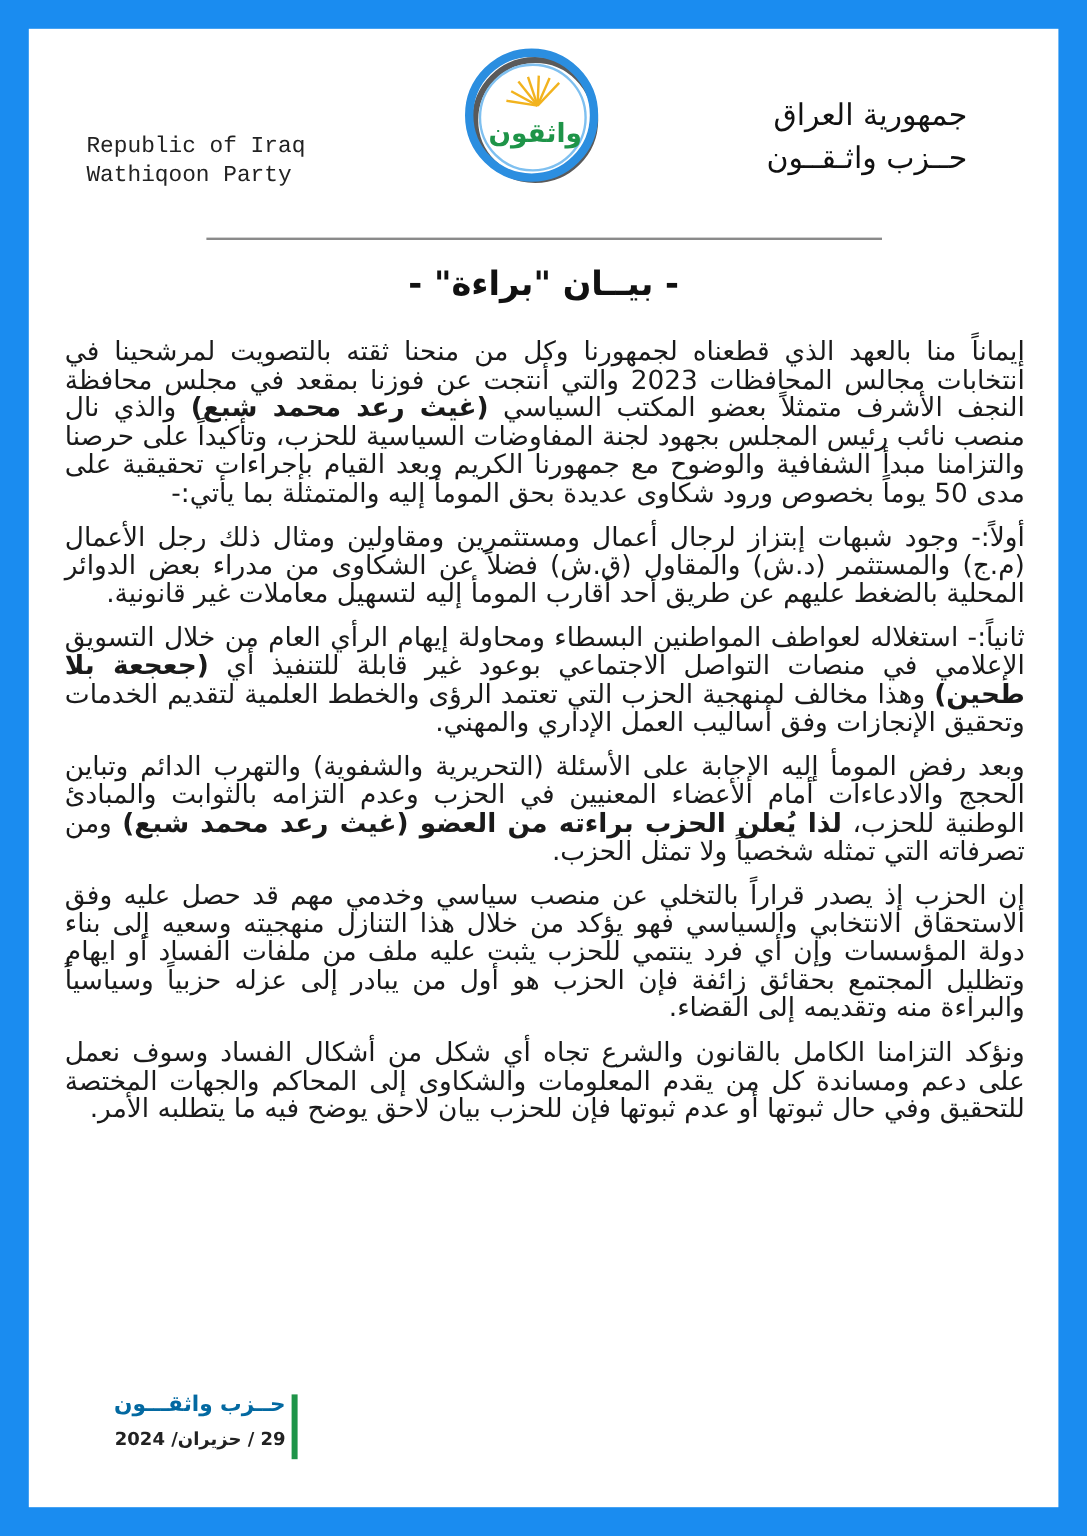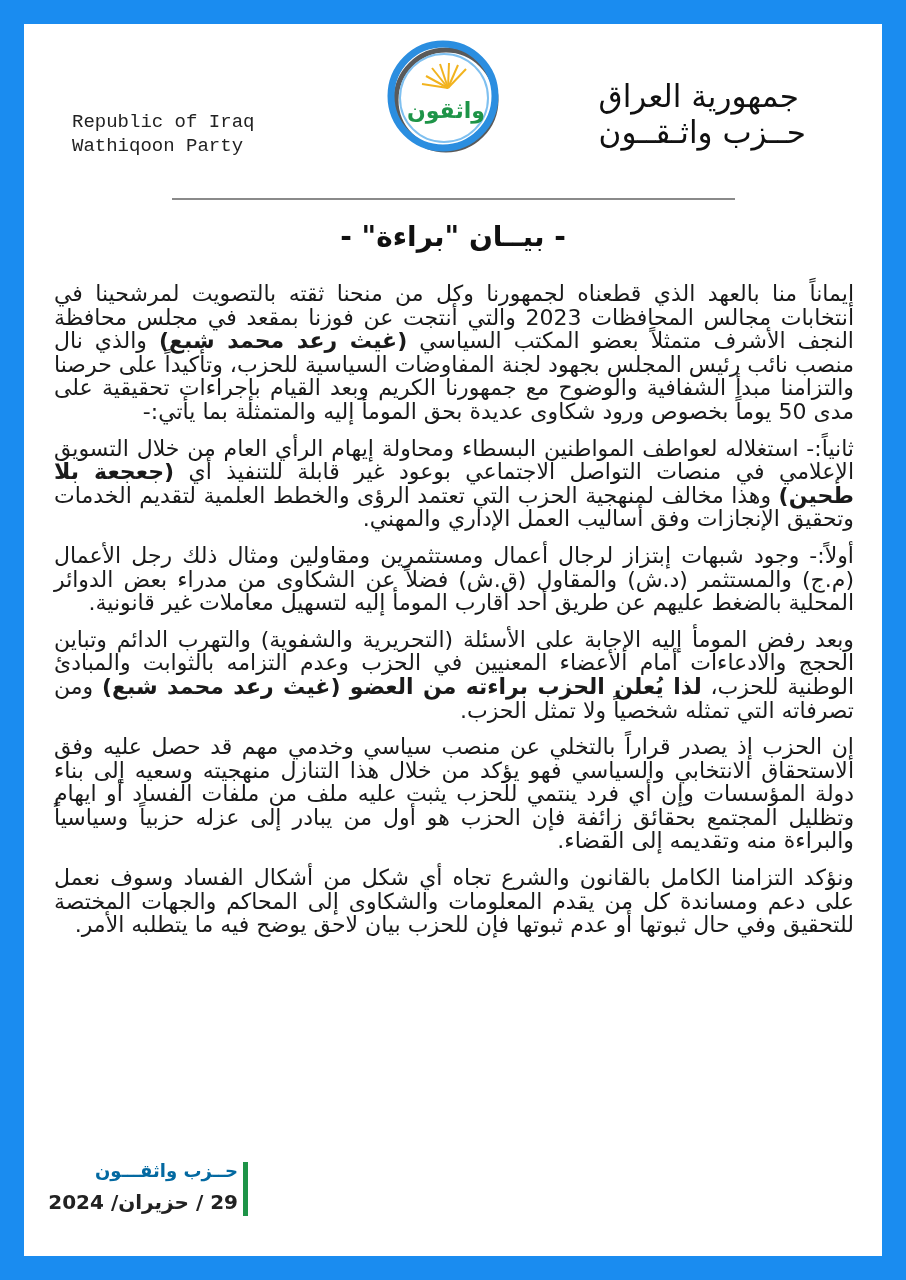--- a/index.html
+++ b/index.html
@@ -1,29 +1,29 @@
 <!DOCTYPE html>
 <html><head>
 <meta charset="utf-8">
 <style>
   html, body { margin:0; padding:0; }
   body { width:906px; height:1280px; background:#1a8cf0; position:relative; overflow:hidden; font-family:"DejaVu Sans", sans-serif; }
   .page { position:absolute; left:24px; top:24px; width:858px; height:1232px; background:#ffffff; }
   .en-head { position:absolute; left:48px; top:86px; font-family:Liberation Mono, monospace; font-size:19px; line-height:24px; color:#222; }
-  .ar-head { position:absolute; right:76px; top:54px; direction:rtl; text-align:left; font-family:"DejaVu Sans", sans-serif; font-size:31px; line-height:36px; color:#111; }
+  .ar-head { position:absolute; right:76px; top:54px; direction:rtl; text-align:right; font-family:"DejaVu Sans", sans-serif; font-size:25px; line-height:36px; color:#111; }
   .logo { position:absolute; left:362px; top:14px; width:120px; height:120px; }
   .divider { position:absolute; left:148px; top:174px; width:563px; height:2px; background:#8a8a8a; }
   .title { position:absolute; left:0; right:0; top:196px; text-align:center; direction:rtl; font-size:28px; font-weight:bold; color:#111; }
   .body { position:absolute; left:30px; right:28px; top:258px; direction:rtl; text-align:justify; font-size:22px; line-height:23.6px; color:#1a1a1a; }
   .body p { margin:0 0 13px 0; }
   .body b { font-weight:bold; }
   .sig { position:absolute; left:30px; top:1136px; width:230px; height:60px; }
   .sig .bar { position:absolute; left:189px; top:2px; width:5px; height:54px; background:#1e9448; }
   .sig .name { position:absolute; right:46px; top:0; direction:rtl; font-size:18px; font-weight:bold; color:#0369a1; white-space:nowrap; }
-  .sig .date { position:absolute; right:46px; top:30px; direction:rtl; font-size:20px; font-weight:bold; color:#222; white-space:nowrap; }
+  .sig .date { position:absolute; right:46px; top:30px; direction:rtl; font-size:15px; font-weight:bold; color:#222; white-space:nowrap; }
 </style>
 </head>
 <body>
 
 <div class="page">
 
   <div class="en-head">
     <div>Republic of Iraq</div>
     <div>Wathiqoon Party</div>
   </div>
@@ -48,22 +48,22 @@
     <div>جمهورية العراق</div>
     <div>حــزب واثـقــون</div>
   </div>
 
   <div class="divider"></div>
 
   <div class="title">- بيــان "براءة" -</div>
 
   <div class="body">
     <p><span>إيماناً منا بالعهد الذي قطعناه لجمهورنا وكل من منحنا ثقته بالتصويت لمرشحينا في انتخابات مجالس المحافظات 2023 والتي أنتجت عن فوزنا بمقعد في مجلس محافظة النجف الأشرف متمثلاً بعضو المكتب السياسي </span><b>(غيث رعد محمد شبع)</b><span> والذي نال منصب نائب رئيس المجلس بجهود لجنة المفاوضات السياسية للحزب، وتأكيداً على حرصنا والتزامنا مبدأ الشفافية والوضوح مع جمهورنا الكريم وبعد القيام بإجراءات تحقيقية على مدى 50 يوماً بخصوص ورود شكاوى عديدة بحق المومأ إليه والمتمثلة بما يأتي:-</span></p>
+    <p>أولاً:- وجود شبهات إبتزاز لرجال أعمال ومستثمرين ومقاولين ومثال ذلك رجل الأعمال (م.ج) والمستثمر (د.ش) والمقاول (ق.ش) فضلاً عن الشكاوى من مدراء بعض الدوائر المحلية بالضغط عليهم عن طريق أحد أقارب المومأ إليه لتسهيل معاملات غير قانونية.</p>
     <p><span>ثانياً:- استغلاله لعواطف المواطنين البسطاء ومحاولة إيهام الرأي العام من خلال التسويق الإعلامي في منصات التواصل الاجتماعي بوعود غير قابلة للتنفيذ أي </span><b>(جعجعة بلا طحين)</b><span> وهذا مخالف لمنهجية الحزب التي تعتمد الرؤى والخطط العلمية لتقديم الخدمات وتحقيق الإنجازات وفق أساليب العمل الإداري والمهني.</span></p>
-    <p>أولاً:- وجود شبهات إبتزاز لرجال أعمال ومستثمرين ومقاولين ومثال ذلك رجل الأعمال (م.ج) والمستثمر (د.ش) والمقاول (ق.ش) فضلاً عن الشكاوى من مدراء بعض الدوائر المحلية بالضغط عليهم عن طريق أحد أقارب المومأ إليه لتسهيل معاملات غير قانونية.</p>
     <p><span>وبعد رفض المومأ إليه الإجابة على الأسئلة (التحريرية والشفوية) والتهرب الدائم وتباين الحجج والادعاءات أمام الأعضاء المعنيين في الحزب وعدم التزامه بالثوابت والمبادئ الوطنية للحزب، </span><b>لذا يُعلن الحزب براءته من العضو (غيث رعد محمد شبع)</b><span> ومن تصرفاته التي تمثله شخصياً ولا تمثل الحزب.</span></p>
     <p>إن الحزب إذ يصدر قراراً بالتخلي عن منصب سياسي وخدمي مهم قد حصل عليه وفق الاستحقاق الانتخابي والسياسي فهو يؤكد من خلال هذا التنازل منهجيته وسعيه إلى بناء دولة المؤسسات وإن أي فرد ينتمي للحزب يثبت عليه ملف من ملفات الفساد أو ايهام وتظليل المجتمع بحقائق زائفة فإن الحزب هو أول من يبادر إلى عزله حزبياً وسياسياً والبراءة منه وتقديمه إلى القضاء.</p>
     <p>ونؤكد التزامنا الكامل بالقانون والشرع تجاه أي شكل من أشكال الفساد وسوف نعمل على دعم ومساندة كل من يقدم المعلومات والشكاوى إلى المحاكم والجهات المختصة للتحقيق وفي حال ثبوتها أو عدم ثبوتها فإن للحزب بيان لاحق يوضح فيه ما يتطلبه الأمر.</p>
   </div>
 
   <div class="sig">
     <div class="bar"></div>
     <div class="name">حــزب واثقـــون</div>
     <div class="date">29 / حزيران/ 2024</div>
   </div>

